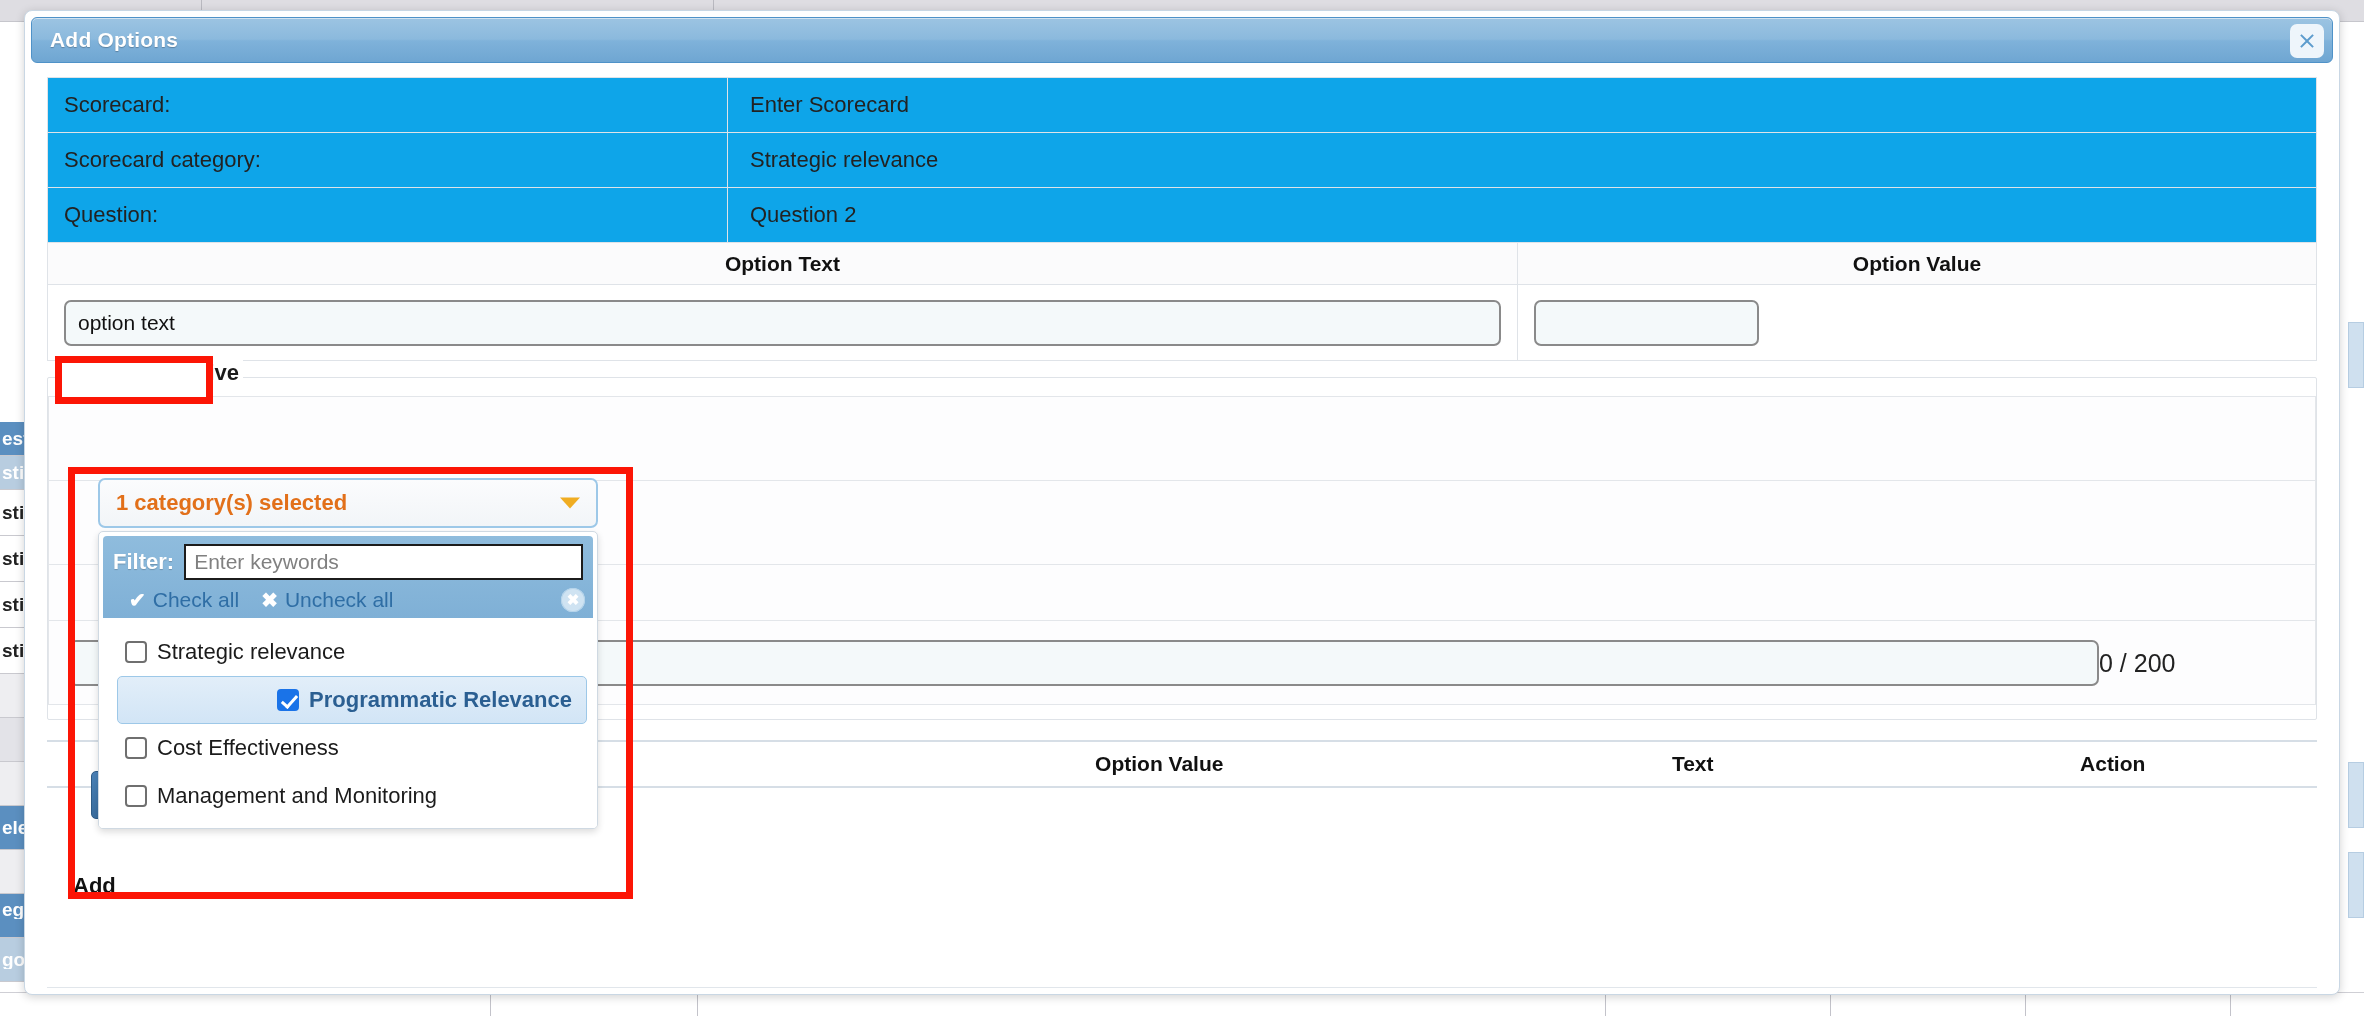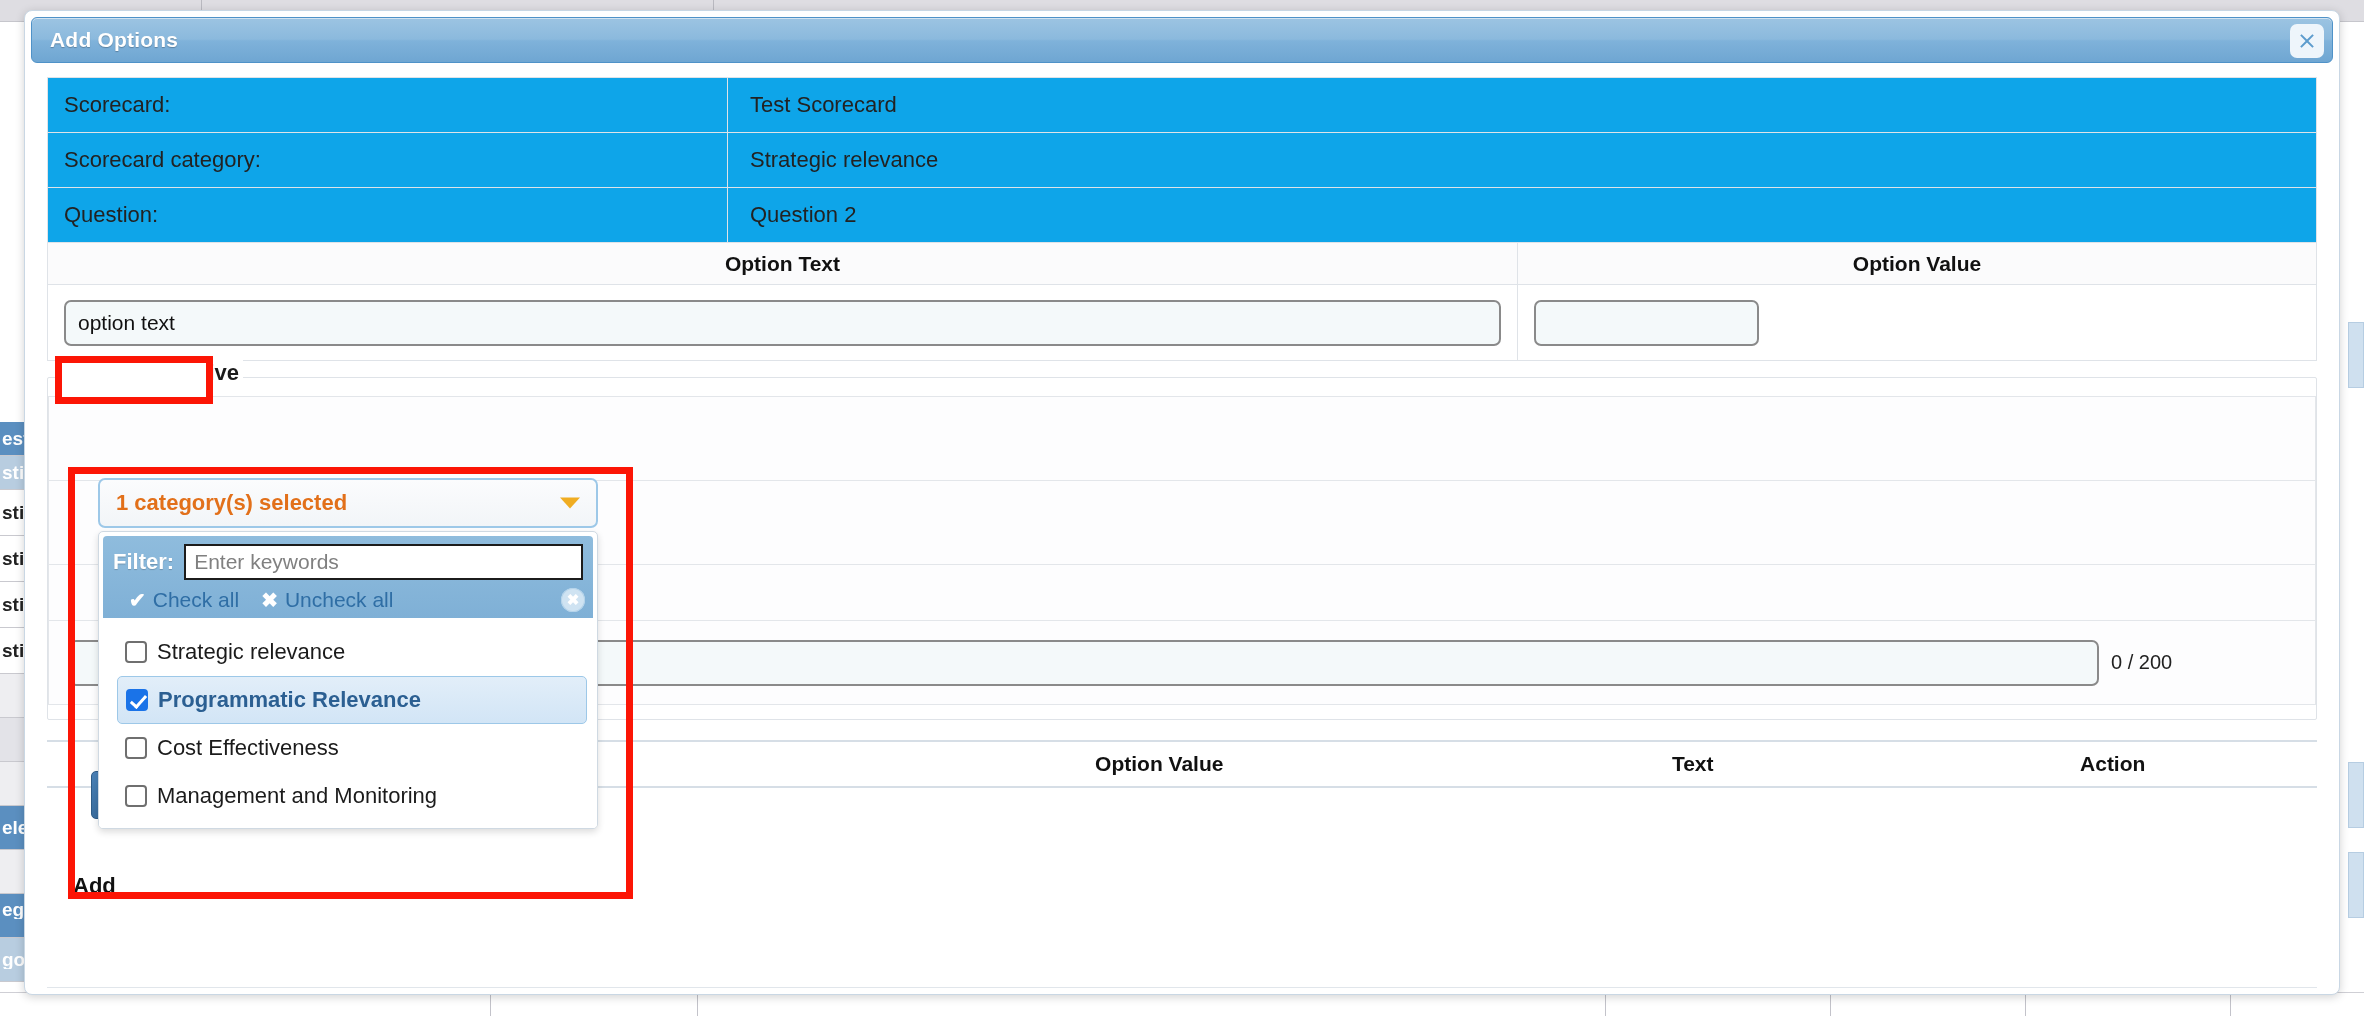--- a/index.html
+++ b/index.html
@@ -160,21 +160,21 @@
     background:#fdfdfe;
   }
   .inner-table tr.tall td { height:84px; }
   .chk-line { display:flex; align-items:center; gap:2px; font-size:22px; color:#222; }
 
   .bigbox-cell { position:relative; }
   .bigbox {
     background:#f4f9fa; border:2px solid #8a8a8a; border-radius:7px;
     height:46px; width:2030px; display:inline-block; vertical-align:middle;
   }
-  .counter { font-size:20px; color:#222; margin-left:12px; vertical-align:middle; }
+  .counter { font-size:25px; color:#222; vertical-align:middle; }
 
   
   .ms-wrap { position:absolute; left:98px; top:478px; width:532px; z-index:40; }
   .ms-button {
     height:50px; width:500px;
     background:linear-gradient(to bottom,#fbfcfd,#f2f5f8);
     border:2px solid #9dc8e8; border-radius:7px;
     display:flex; align-items:center; padding:0 16px;
     cursor:pointer; position:relative;
   }
@@ -222,21 +222,21 @@
   .ms-list { padding:6px 0 8px 0; background:#ffffff; }
   .ms-item {
     display:flex; align-items:center; gap:8px;
     height:48px; padding:0 14px 0 26px;
     font-size:22px; color:#1b1b1b; cursor:pointer;
   }
   .ms-item.selected {
     background:linear-gradient(to bottom,#e2eef9,#d2e5f6);
     border:1px solid #9dc8e8; border-radius:5px;
     margin:0 10px 0 18px; padding-left:8px;
-    font-weight:bold; color:#2b5f92;
+    font-weight:bold; color:#2b5f92;justify-content:flex-end;
   }
 
   
   .res-wrap { margin-top:20px; }
   .res-table { width:100%; border-collapse:collapse; }
   .res-table th {
     border-top:2px solid #d6dee6;
     border-bottom:2px solid #d6dee6;
     height:46px; font-size:21px; color:#111; font-weight:bold;
   }
@@ -338,21 +338,21 @@
         </svg>
       </div>
     </div>
 
     <div class="modal-body">
 
       <table class="info-table">
         <tbody>
             <tr>
           <td class="lbl">Scorecard:</td>
-          <td class="val">Test Scorecard</td>
+          <td class="val">Enter Scorecard</td>
         </tr>
         <tr>
           <td class="lbl">Scorecard category:</td>
           <td class="val">Strategic relevance</td>
         </tr>
         <tr>
           <td class="lbl">Question:</td>
           <td class="val">Question 2</td>
         </tr>
       </tbody>

